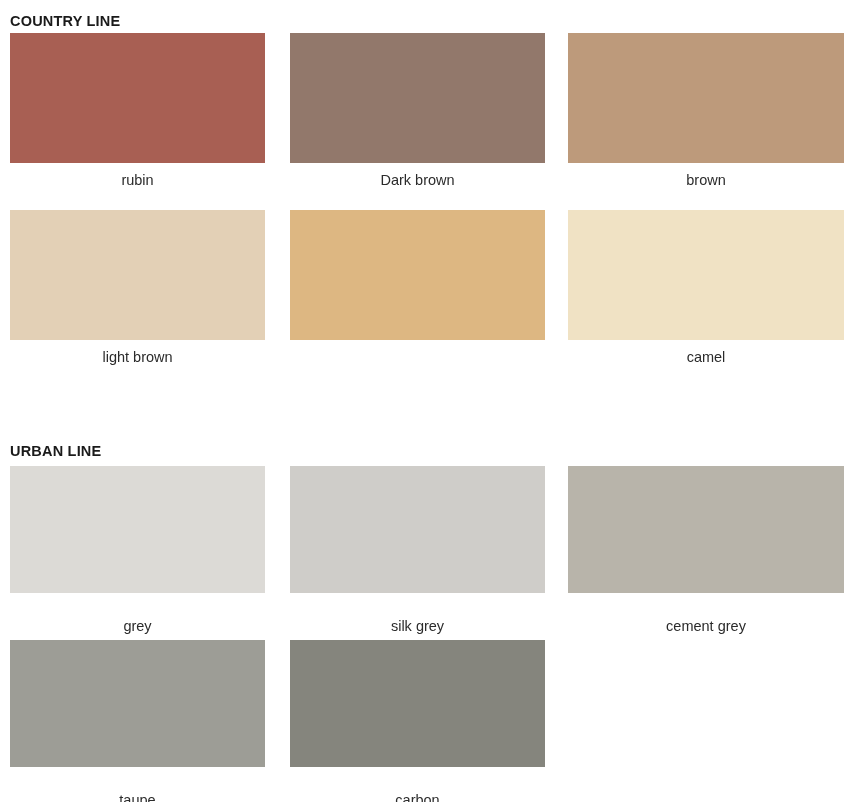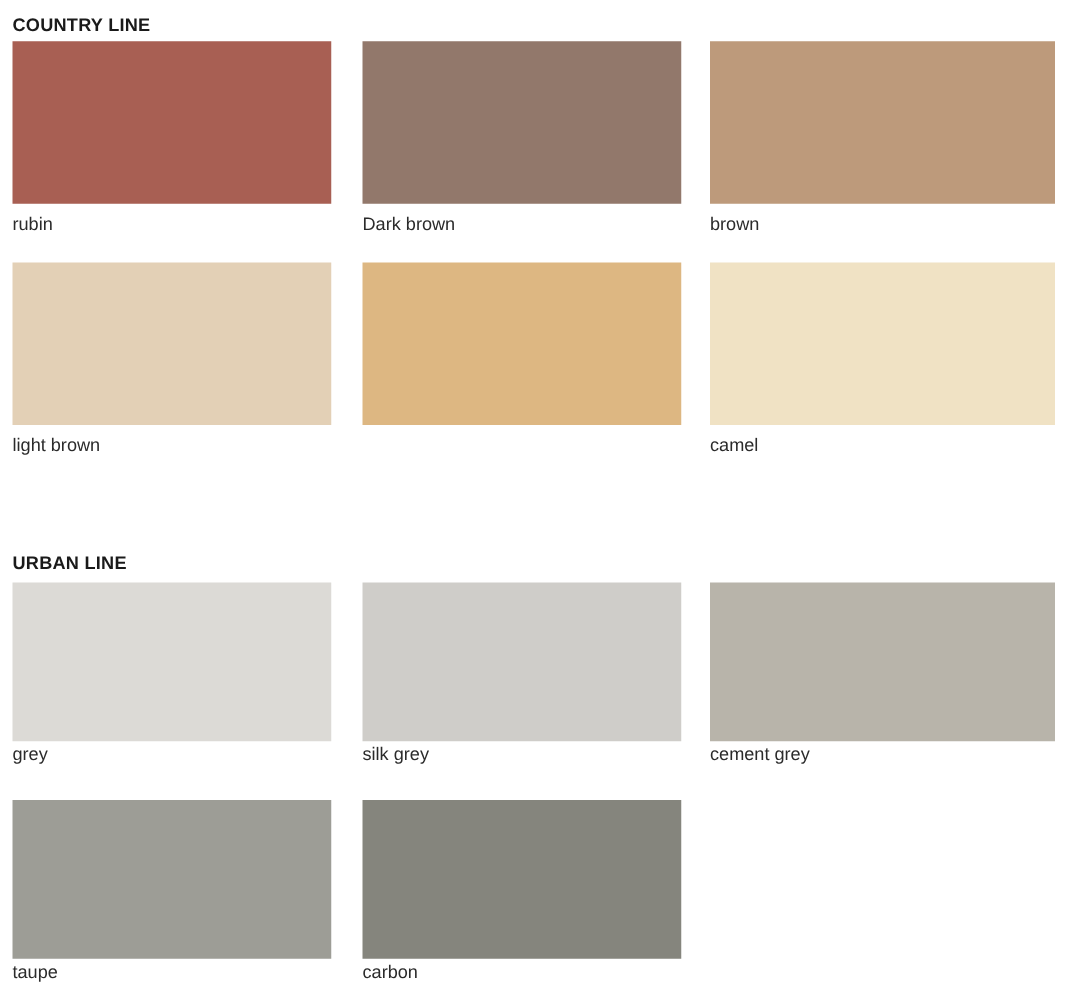--- a/index.html
+++ b/index.html
@@ -48,20 +48,21 @@
   }
   .row {
     position: relative;
     height: 177px;
   }
   .row-second { margin-top: 0; }
 
   .cell {
     position: absolute;
     top: 0;
+    text-align: center;
   }
   .cell-c0 { left: 10px;  width: 255px; }
   .cell-c1 { left: 290px; width: 255px; }
   .cell-c2 { left: 568px; width: 276px; }
 
   .swatch {
     display: block;
     width: 100%;
     height: 130px;
   }
@@ -71,21 +72,21 @@
     font-size: 14.5px;
     line-height: 18px;
     color: #2b2b2b;
     white-space: nowrap;
   }
 
   
   .section-urban .grid { top: 36px; }
   .section-urban .row { height: 174px; }
   .section-urban .swatch { height: 127px; }
-  .section-urban .swatch-label { margin-top: 2px; }
+  .section-urban .swatch-label { margin-top: 24px; }
 </style>
 </head>
 <body>
 
 <div class="page">
 
   <div class="section section-country">
     <div class="section-title">COUNTRY LINE</div>
 
     <div class="grid">

